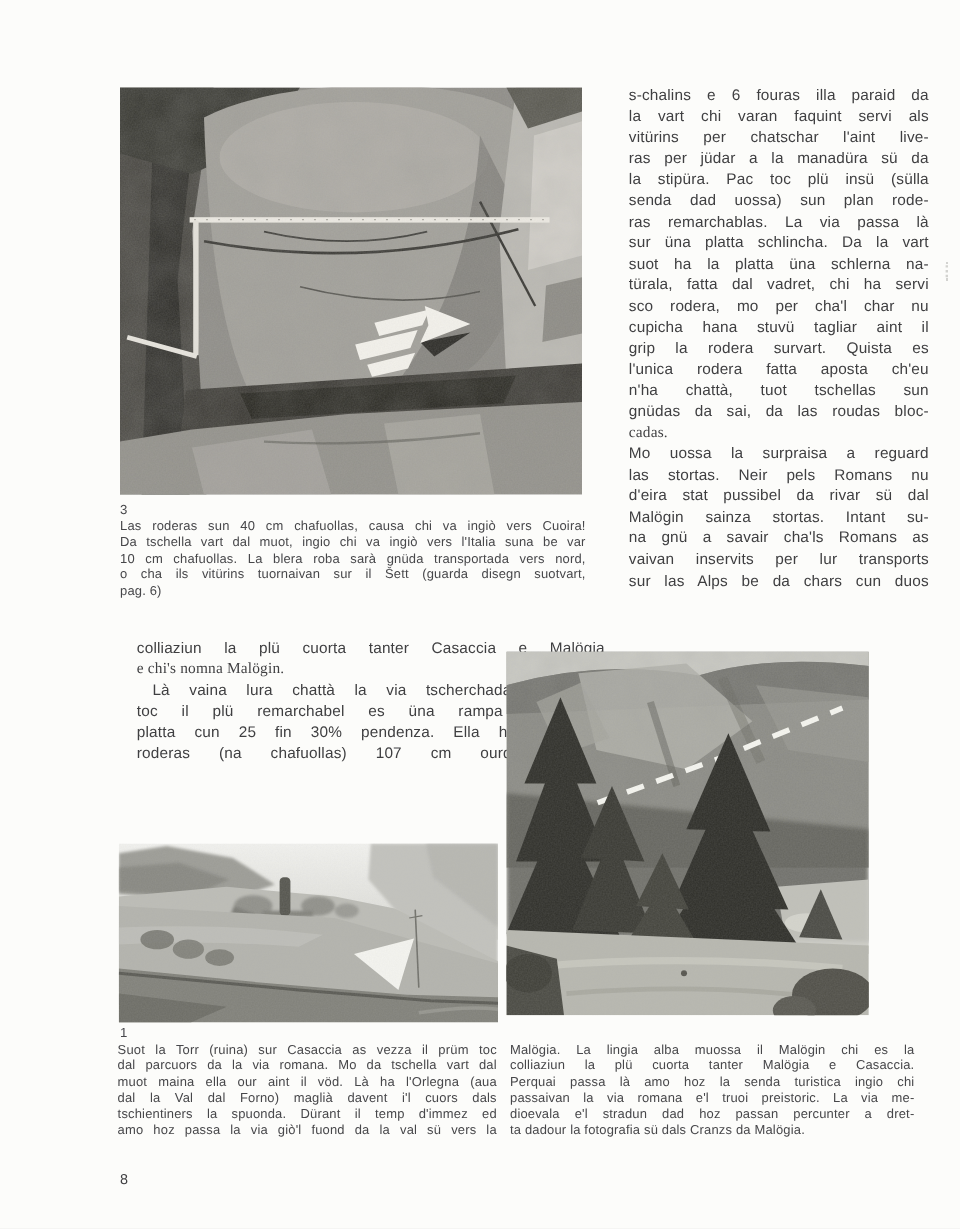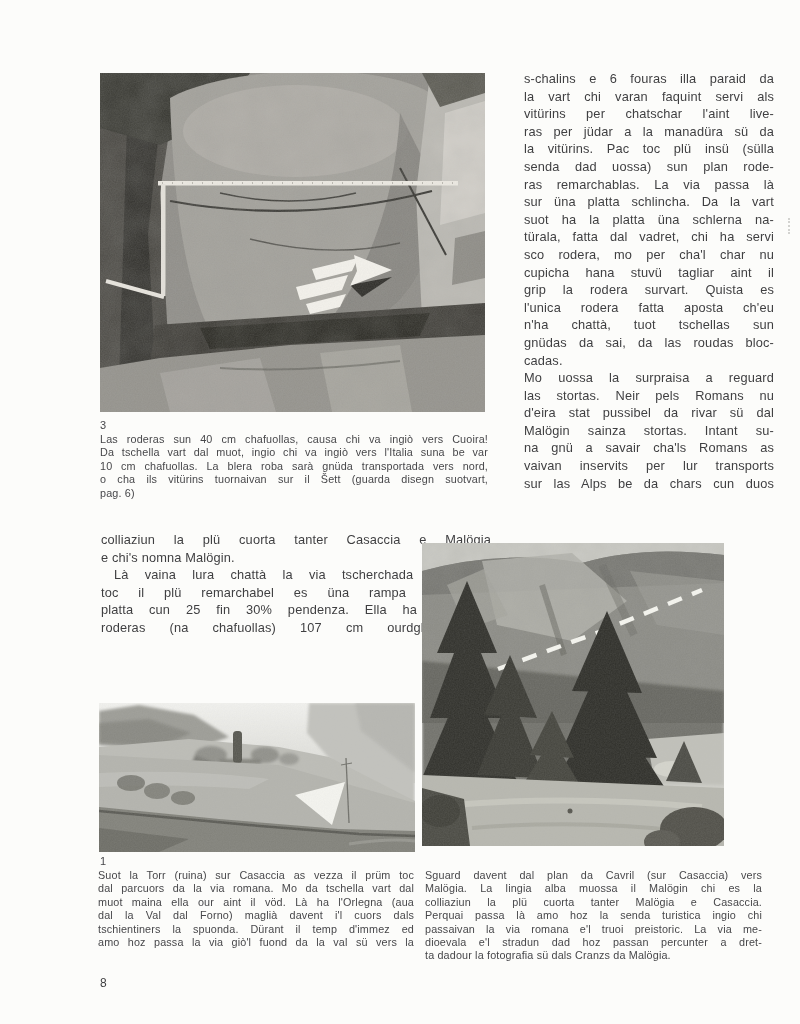--- a/index.html
+++ b/index.html
@@ -9,21 +9,21 @@
     font-family:"Liberation Sans","DejaVu Sans",sans-serif;
     color:var(--ink,#3f3f41);
   }
   .abs{position:absolute;}
   figure{margin:0;padding:0;}
   figure svg{display:block;width:100%;height:100%;}
 
   
   .bodytext{font-size:12.8px;letter-spacing:.15px;}
   .bodytext .tl{line-height:17.6px;height:17.6px;text-align:justify;text-align-last:justify;}
-  .bodytext .tl.end{text-align-last:left;}
+  .bodytext .tl.end{text-align-last:left;font-family:Liberation Serif, serif;}
   .bodytext .tl.ind{text-indent:13px;}
 
   
   .caption{font-size:10.8px;letter-spacing:.15px;color:#47474a;}
   .caption .tl{line-height:13.4px;height:13.4px;text-align:justify;text-align-last:justify;}
   .caption .tl.end{text-align-last:left;}
 
   .figlabel{font-size:11px;color:#47474a;}
   .pageno{font-size:12px;color:#3f3f41;}
 
@@ -83,21 +83,21 @@
       </g>
       <rect width="385" height="339" filter="url(#a-fine)" opacity="0.5"></rect>
     </svg>
   </figure>
 
   <div class="abs bodytext" style="left:524px;top:70px;width:250px;">
       <div class="tl">s-chalins e 6 fouras illa paraid da</div>
       <div class="tl">la vart chi varan faquint servi als</div>
       <div class="tl">vitürins per chatschar l'aint live-</div>
       <div class="tl">ras per jüdar a la manadüra sü da</div>
-      <div class="tl">la vitürins. Pac toc plü insü (sülla</div>
+      <div class="tl">la stipüra. Pac toc plü insü (sülla</div>
       <div class="tl">senda dad uossa) sun plan rode-</div>
       <div class="tl">ras remarchablas. La via passa là</div>
       <div class="tl">sur üna platta schlincha. Da la vart</div>
       <div class="tl">suot ha la platta üna schlerna na-</div>
       <div class="tl">türala, fatta dal vadret, chi ha servi</div>
       <div class="tl">sco rodera, mo per cha'l char nu</div>
       <div class="tl">cupicha hana stuvü tagliar aint il</div>
       <div class="tl">grip la rodera survart. Quista es</div>
       <div class="tl">l'unica rodera fatta aposta ch'eu</div>
       <div class="tl">n'ha chattà, tuot tschellas sun</div>
@@ -116,21 +116,21 @@
 
   <div class="abs figlabel" style="left:100px;top:419px;">3</div>
   <div class="abs caption" style="left:100px;top:433px;width:388px;">
       <div class="tl">Las roderas sun 40 cm chafuollas, causa chi va ingiò vers Cuoira!</div>
       <div class="tl">Da tschella vart dal muot, ingio chi va ingiò vers l'Italia suna be var</div>
       <div class="tl">10 cm chafuollas. La blera roba sarà gnüda transportada vers nord,</div>
       <div class="tl">o cha ils vitürins tuornaivan sur il Šett (guarda disegn suotvart,</div>
       <div class="tl end">pag. 6)</div>
     </div>
 
-  <div class="abs bodytext" style="left:101px;top:531px;width:390px;">
+  <div class="abs bodytext" style="left:114px;top:531px;width:390px;">
       <div class="tl">colliaziun la plü cuorta tanter Casaccia e Malögia</div>
       <div class="tl end">e chi's nomna Malögin.</div>
       <div class="tl ind">Là vaina lura chattà la via tscherchada (2). Seis</div>
       <div class="tl">toc il plü remarchabel es üna rampa sü d'üna</div>
       <div class="tl">platta cun 25 fin 30% pendenza. Ella ha sper las</div>
       <div class="tl">roderas (na chafuollas) 107 cm ourdglioter, 14</div>
     </div>
 
   <figure class="abs" style="left:422px;top:543px;width:302px;height:303px;">
     <svg viewBox="0 0 302 303" preserveAspectRatio="none">
@@ -243,21 +243,20 @@
   <div class="abs caption" style="left:98px;top:869px;width:316px;">
       <div class="tl">Suot la Torr (ruina) sur Casaccia as vezza il prüm toc</div>
       <div class="tl">dal parcuors da la via romana. Mo da tschella vart dal</div>
       <div class="tl">muot maina ella our aint il vöd. Là ha l'Orlegna (aua</div>
       <div class="tl">dal la Val dal Forno) maglià davent i'l cuors dals</div>
       <div class="tl">tschientiners la spuonda. Dürant il temp d'immez ed</div>
       <div class="tl">amo hoz passa la via giò'l fuond da la val sü vers la</div>
     </div>
 
   <div class="abs caption" style="left:425px;top:869px;width:337px;">
-      <div class="tl">Sguard davent dal plan da Cavril (sur Casaccia) vers</div>
       <div class="tl">Malögia. La lingia alba muossa il Malögin chi es la</div>
       <div class="tl">colliaziun la plü cuorta tanter Malögia e Casaccia.</div>
       <div class="tl">Perquai passa là amo hoz la senda turistica ingio chi</div>
       <div class="tl">passaivan la via romana e'l truoi preistoric. La via me-</div>
       <div class="tl">dioevala e'l stradun dad hoz passan percunter a dret-</div>
       <div class="tl end">ta dadour la fotografia sü dals Cranzs da Malögia.</div>
     </div>
 
   <div class="abs pageno" style="left:100px;top:976px;">8</div>
 

